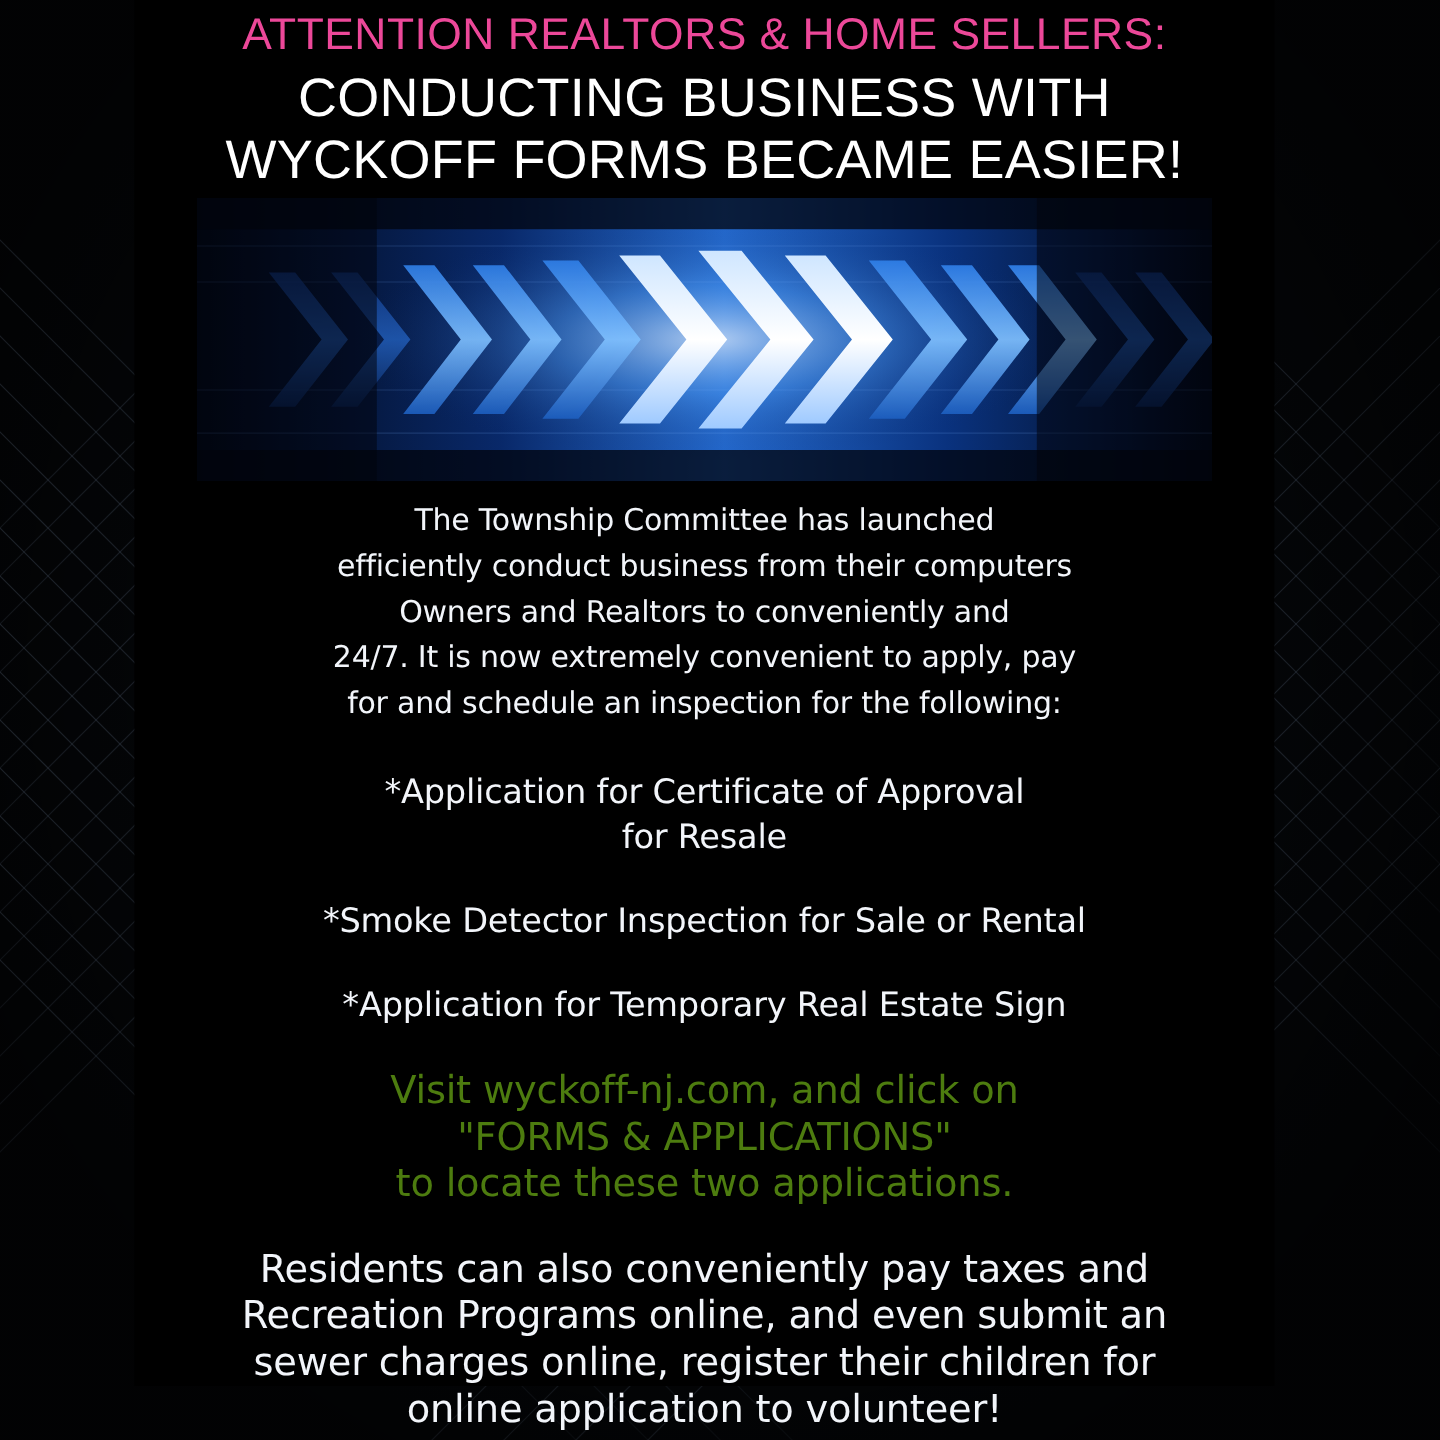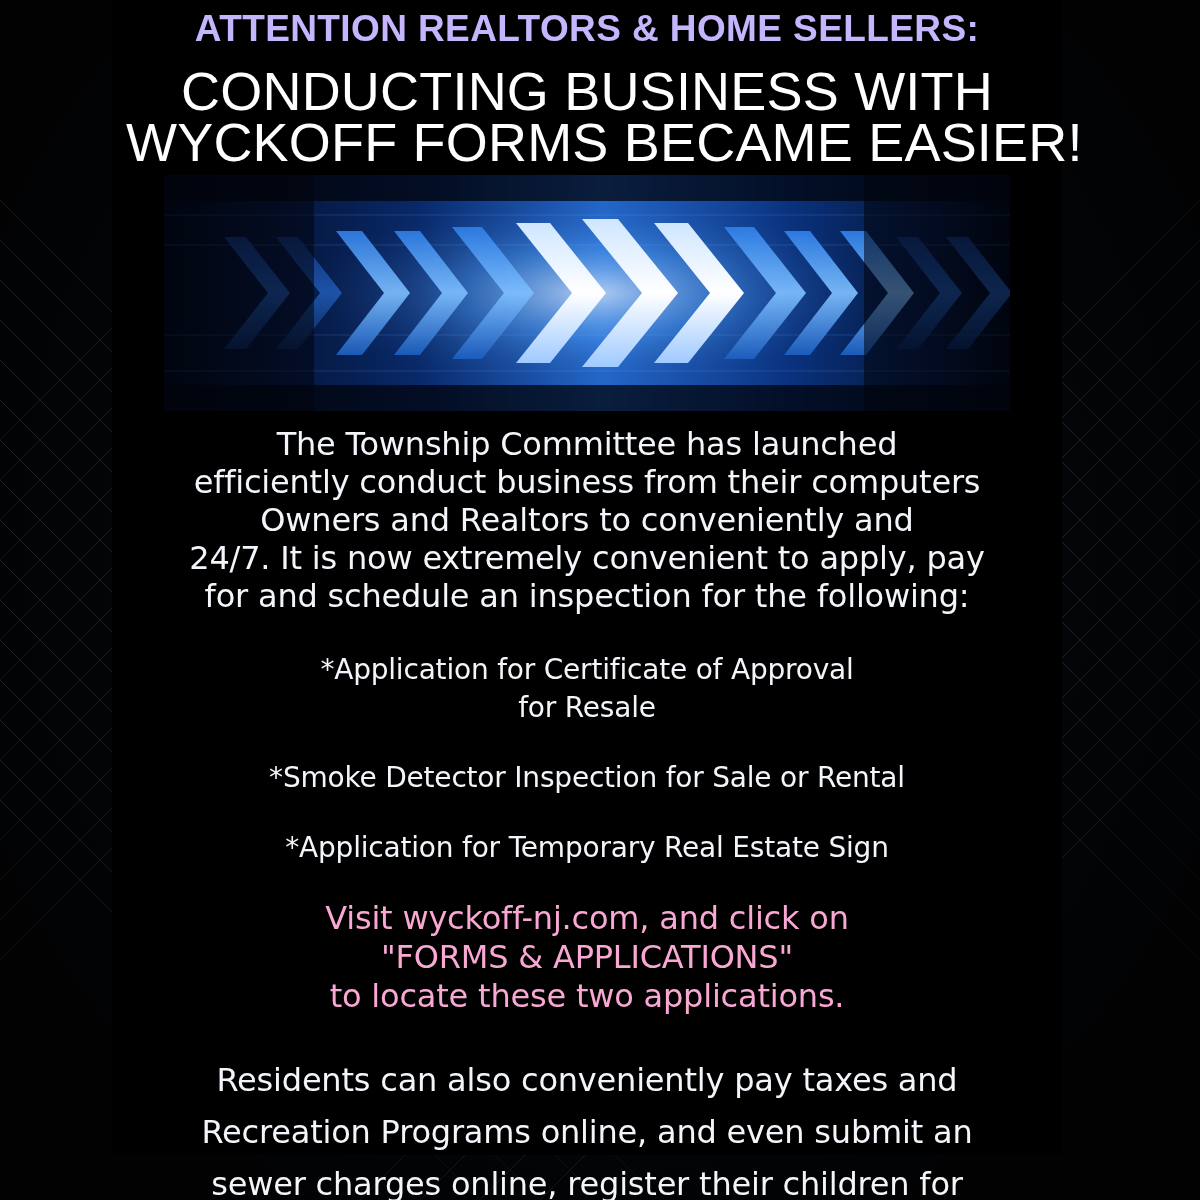--- a/index.html
+++ b/index.html
@@ -58,52 +58,52 @@
     height: 1155px;
     box-sizing: border-box;
     padding: 4px 14px 0 14px;
     text-align: center;
   }
 
   .headline-1 {
     font-family: "Liberation Sans", sans-serif;
     font-size: 37px;
     line-height: 50px;
-    font-weight: 700;
+    font-weight: 400;
     letter-spacing: 0.4px;
-    color: #c4b5fd;
+    color: #ec4899;
     margin: 0;
     white-space: nowrap;
   }
   .headline-2 {
     font-family: "Liberation Sans", sans-serif;
-    font-size: 54px;
+    font-size: 45px;
     line-height: 51px;
     font-weight: 400;
     letter-spacing: 0.2px;
     color: #ffffff;
-    margin: 12px 0 0 0;
+    margin: 2px 0 0 0;
   }
   .headline-2 .ln { display: block; white-space: nowrap; }
 
   
   .banner {
     position: relative;
     width: 846px;
     height: 236px;
     margin: 7px auto 0 auto;
     background: #02050e;
     overflow: hidden;
   }
   .banner svg { display:block; width: 846px; height: 236px; }
 
   
   .body-block {
     font-family: "DejaVu Sans", sans-serif;
-    font-size: 32px;
+    font-size: 25px;
     line-height: 38px;
     color: #f2f5fa;
     margin: 0;
     letter-spacing: -0.2px;
   }
   .body-block .ln { display: block; white-space: nowrap; }
 
   .intro { margin-top: 14px; }
   .gap-lg { height: 36px; }
   .gap-md { height: 32px; }
@@ -114,33 +114,33 @@
     line-height: 38px;
     color: #f2f5fa;
     letter-spacing: -0.2px;
   }
   .bullet .ln { display: block; white-space: nowrap; }
 
   .visit {
     font-family: "DejaVu Sans", sans-serif;
     font-size: 32px;
     line-height: 39px;
-    color: #f9a8d4;
+    color: #4d7c0f;
     letter-spacing: -0.2px;
   }
   .visit .ln { display: block; white-space: nowrap; }
 
   .closing {
     font-family: "DejaVu Sans", sans-serif;
     font-size: 32px;
     line-height: 39px;
     color: #f2f5fa;
     letter-spacing: -0.2px;
   }
-  .closing .ln { display: block; white-space: nowrap; margin-top: 13px; }
+  .closing .ln { display: block; white-space: nowrap; }
 </style>
 </head>
 <body>
 
 <div id="poster">
 
   <div class="bg-lines">
     <svg viewBox="0 0 1200 1200" xmlns="http://www.w3.org/2000/svg">
       <defs>
         <linearGradient id="lineFade" x1="0" y1="0" x2="1" y2="1">

